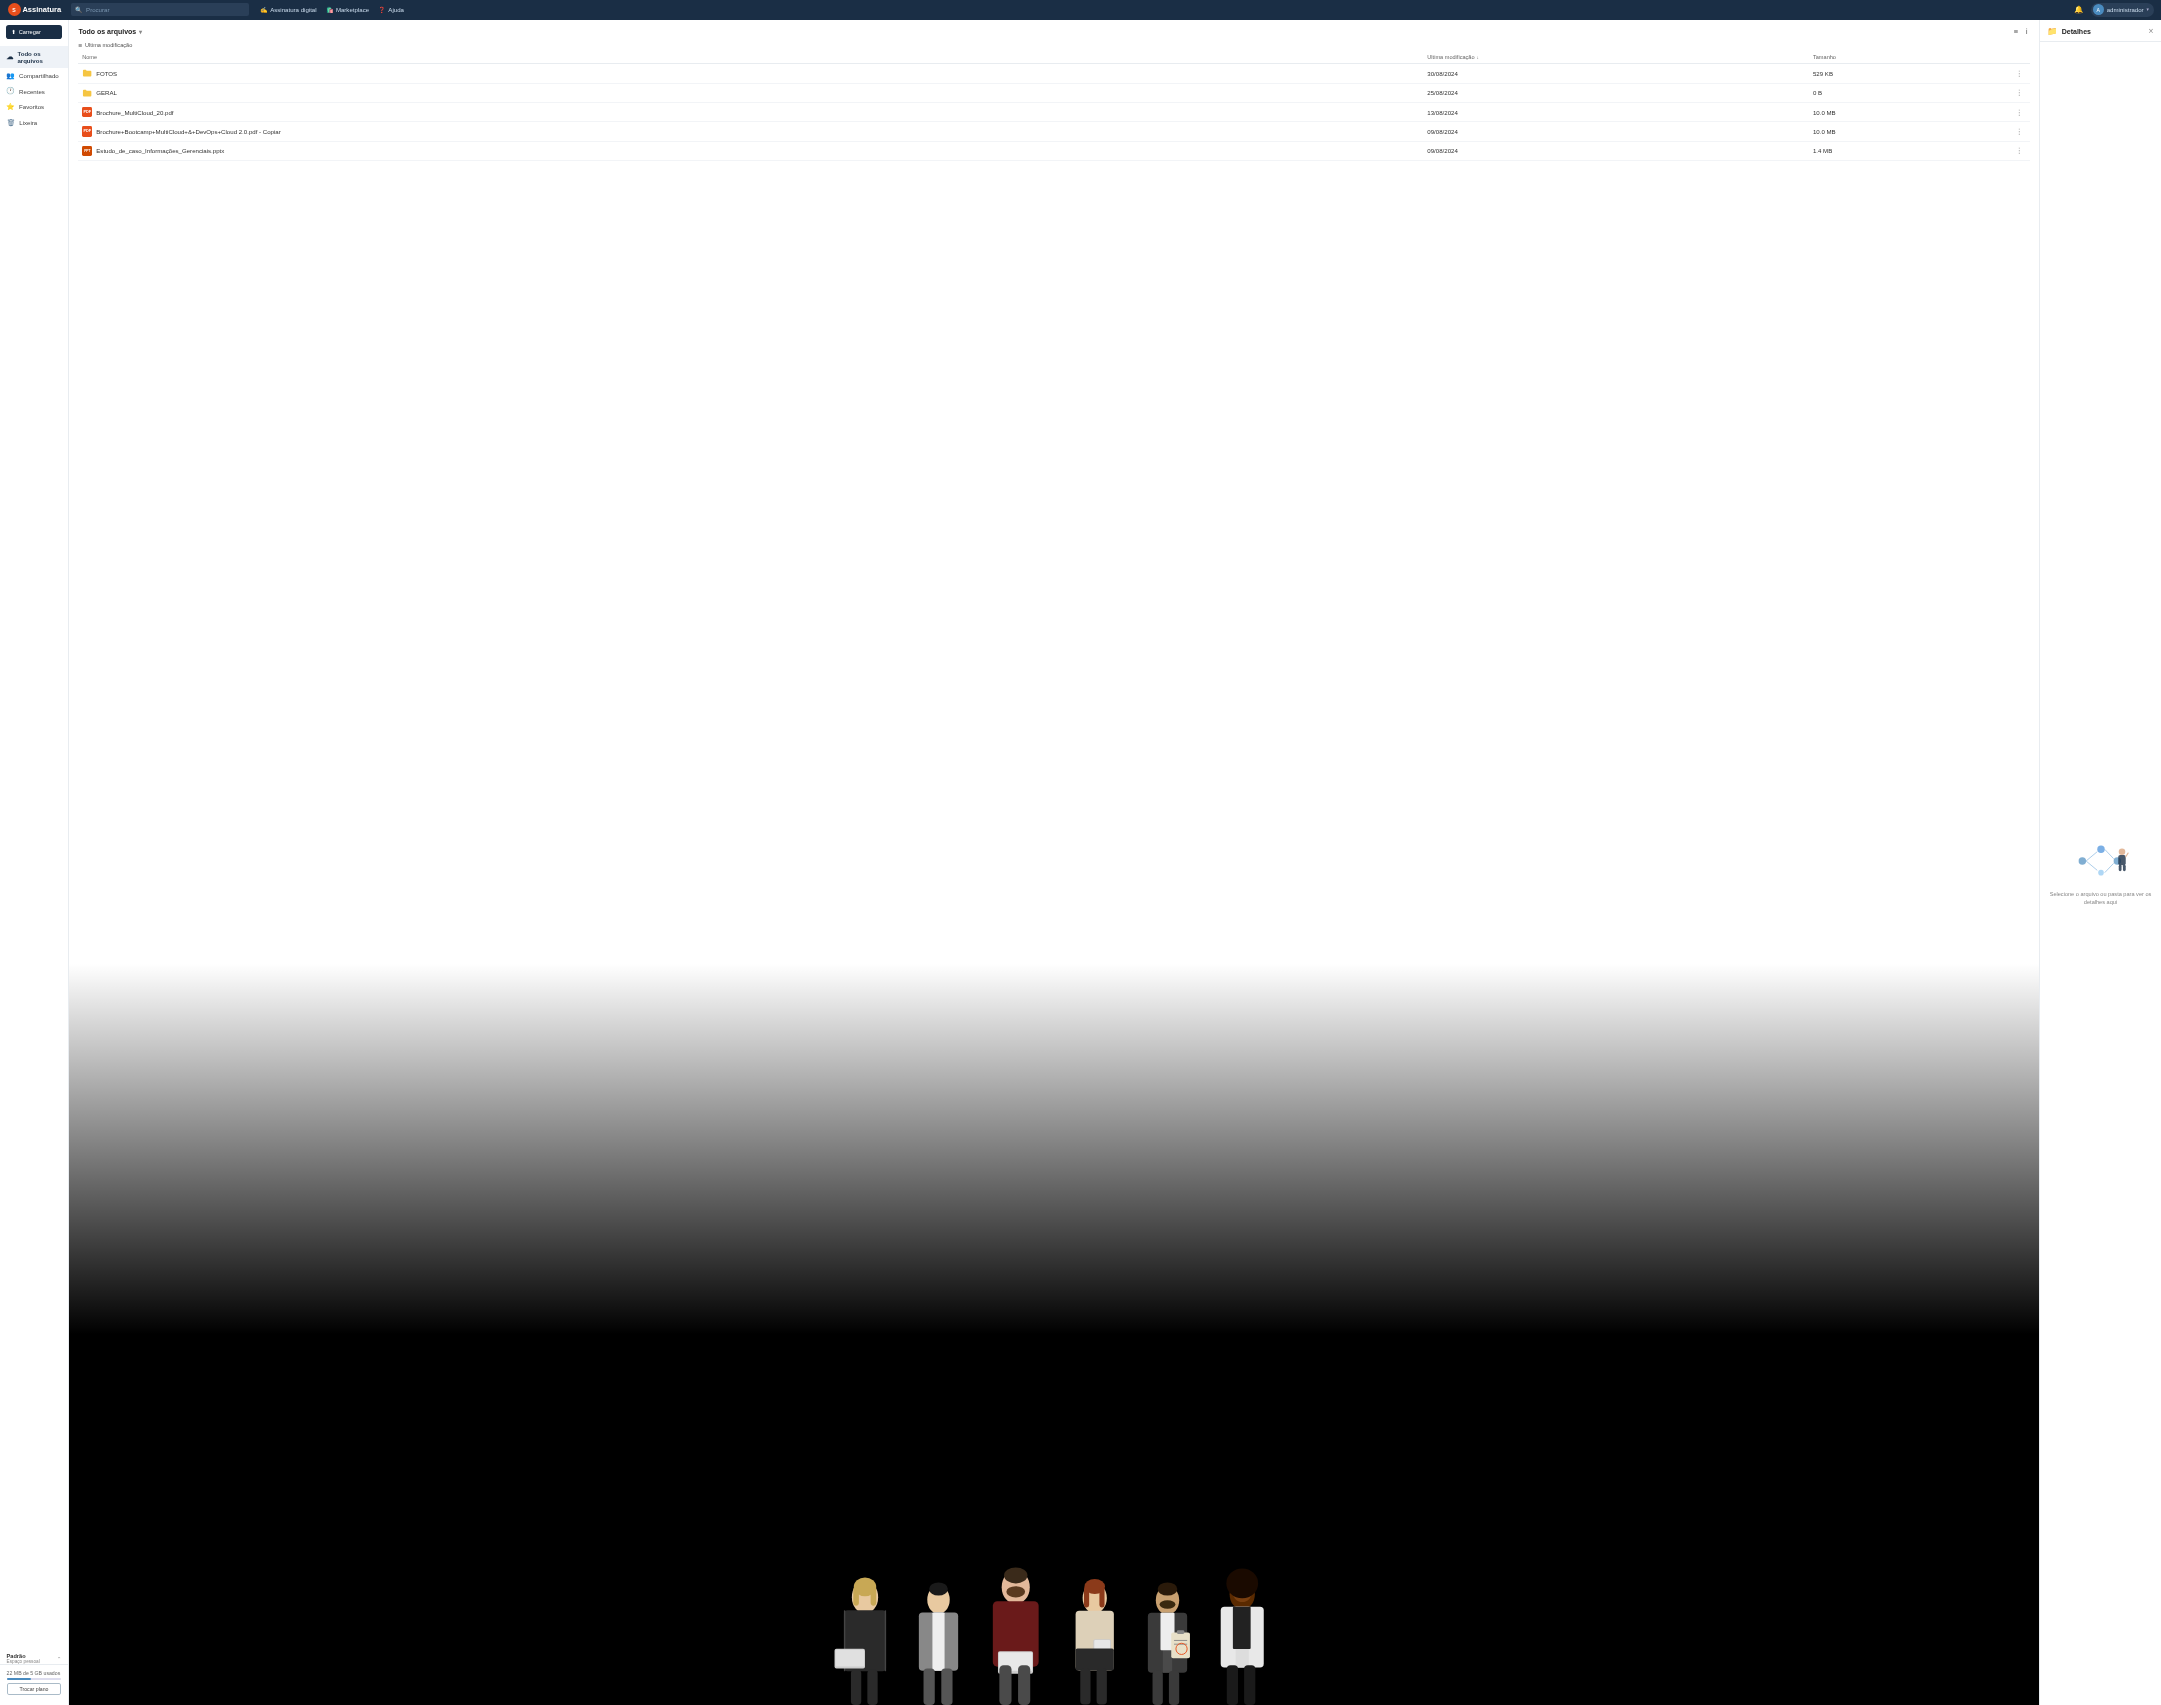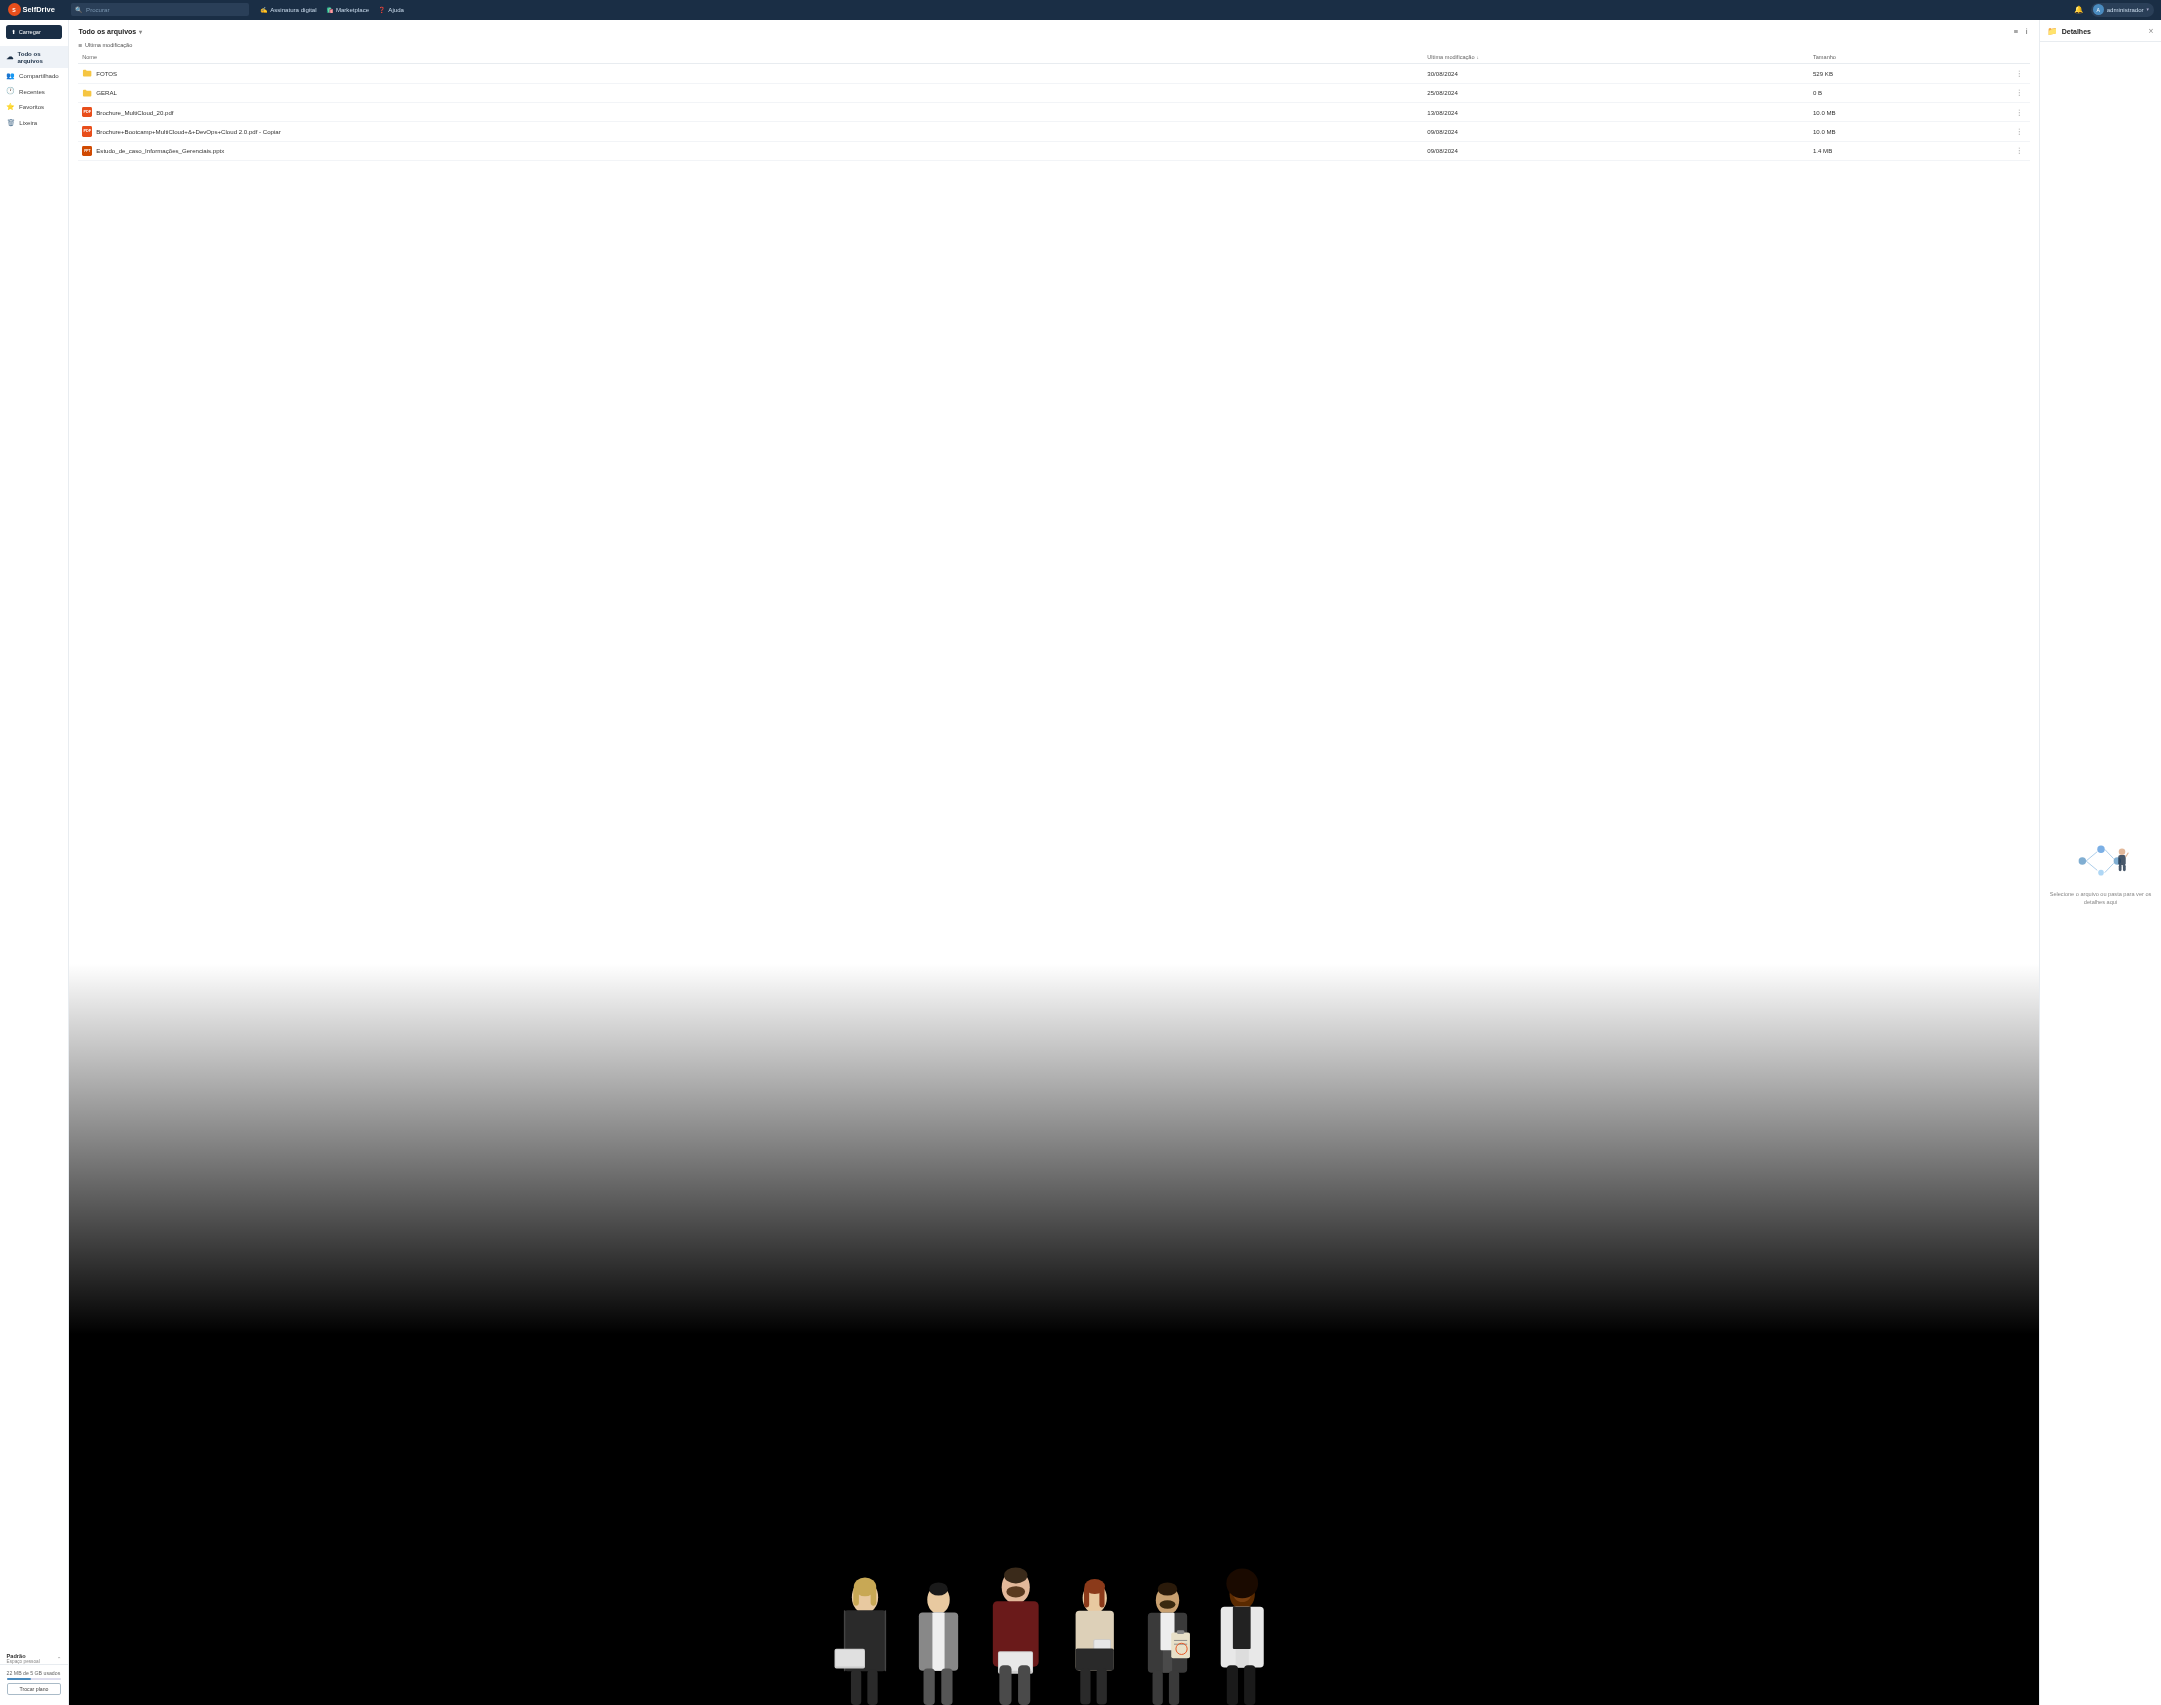--- a/index.html
+++ b/index.html
@@ -227,21 +227,21 @@
     .file-area::-webkit-scrollbar-track { background: #f5f5f5; }
     .file-area::-webkit-scrollbar-thumb { background: #ccc; border-radius: 1.4px; }
 
   </style>
 </head>
 <body>
 
 <nav class="topnav">
   <div class="logo">
     <div class="logo-icon">S</div>
-    <span class="logo-text">SelfDrive</span>
+    <span class="logo-text">Assinatura</span>
   </div>
   <div class="search-bar">
     <span style="color:#7a96b0;font-size:6.1px;">🔍</span>
     <input type="text" placeholder="Procurar" style="">
   </div>
   <div class="nav-items">
     <div class="nav-item">
       <span>✍️</span>
       <span>Assinatura digital</span>
     </div>

